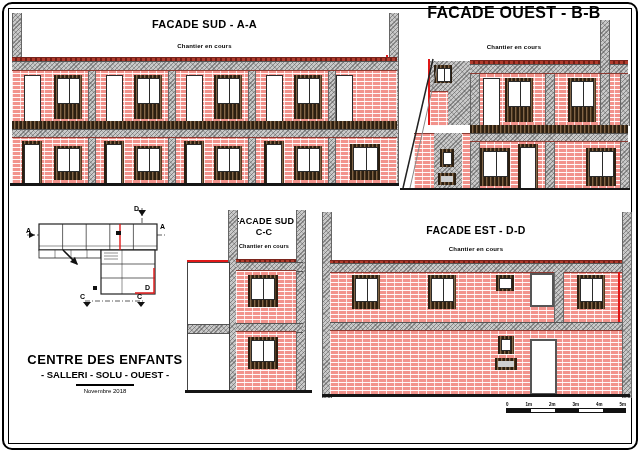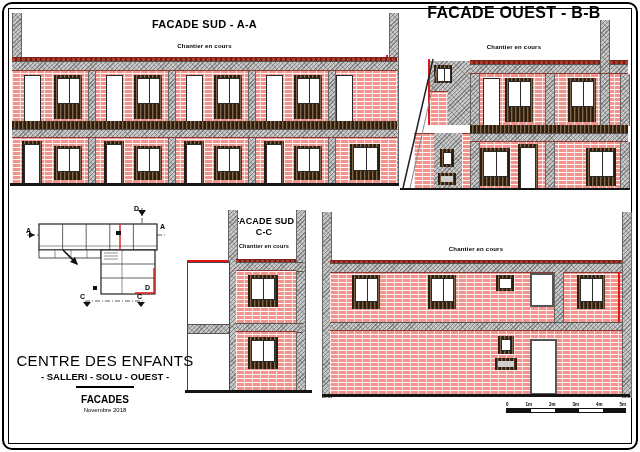--- a/index.html
+++ b/index.html
@@ -24,21 +24,21 @@
     background-image:repeating-linear-gradient(90deg,rgba(0,0,0,.45) 0 2px,rgba(255,220,180,.28) 2px 3px,rgba(0,0,0,0) 3px 4px);}
   .roofline{background:repeating-linear-gradient(90deg,#b03a2c 0 3px,#701e14 3px 5px);border-top:1px solid #7a241c;}
   .door{background:#fff;border:1px solid #2a2a2a;}
   .win2{background:#fff;border:1px solid #2a2a2a;position:absolute;}
   .win2::after{content:"";position:absolute;top:0;bottom:0;left:50%;width:1px;background:#2a2a2a;}
   .win1{background:#fff;border:1px solid #2a2a2a;position:absolute;}
   .ground{background:#151515;}
   .redline{background:#e01818;}
   .bay{background:#fff;border:1px solid #444;}
   .tb{position:absolute;text-align:center;}
-  .tb .proj{font-size:15px;font-weight:normal;letter-spacing:.4px;}
+  .tb .proj{font-size:13px;font-weight:bold;letter-spacing:.4px;}
   .tb .loc{font-size:9.5px;font-weight:bold;margin-top:2px;}
   .tb .rule{width:58px;height:2px;background:#000;margin:4px auto 0;}
   .tb .sheet{font-size:10px;font-weight:bold;margin-top:6px;}
   .tb .date{font-size:6px;margin-top:2px;}
   .phase{position:absolute;font-size:10.5px;font-weight:bold;font-style:italic;color:#e01818;white-space:nowrap;}
   .sb-l{display:flex;justify-content:space-between;font-size:4.5px;font-weight:bold;}
   .sb-bar{height:3px;border:1px solid #111;margin-top:1px;
     background:repeating-linear-gradient(90deg,#111 0 24px,#fff 24px 48px);}
 </style>
 </head>
@@ -237,20 +237,21 @@
     </div>
     <div class="ab conc slab" style="left:51px;width:67px;top:68px;height:8px"></div>
     <div class="ab brick" style="left:51px;width:60px;top:76px;height:59px">
       <div class="ab dark" style="left:12px;top:5px;width:30px;height:32px">
           <div class="win2" style="left:3px;top:3px;width:22px;height:20px"></div>
         </div>
     </div>
     <div class="ab ground" style="left:0;right:0;top:135px;height:3px"></div>
   </div>
 
+  <div class="t" style="left:330px;top:224px;width:292px;font-size:10.5px">FACADE EST - D-D</div>
   <div class="s" style="left:330px;top:246px;width:292px">Chantier en cours</div>
 
   <div class="ab" style="left:322px;top:258px;width:308px;height:140px">
     <div class="ab conc colm" style="left:0;top:-46px;width:8px;height:186px"></div>
     <div class="ab conc colm" style="left:300px;top:-46px;width:8px;height:186px"></div>
     <div class="ab roofline" style="left:8px;right:8px;top:2px;height:3px"></div>
     <div class="ab conc slab" style="left:8px;right:8px;top:5px;height:9px"></div>
     <div class="ab brick" style="left:8px;right:8px;top:14px;height:50px">
       <div class="ab dark" style="left:22px;width:28px;top:2px;height:34px">
           <div class="win2" style="left:3px;top:3px;width:21px;height:22px"></div>
@@ -278,21 +279,20 @@
         </div>
       <div class="ab door" style="left:200px;width:23px;top:8px;bottom:0;border-width:2px;border-color:#555"></div>
     </div>
     <div class="ab ground" style="left:0;right:0;top:136px;height:3px"></div>
   </div>
 
   <div class="tb" style="left:15px;top:352px;width:180px">
     <div class="proj">CENTRE DES ENFANTS</div>
     <div class="loc">- SALLERI - SOLU - OUEST -</div>
     <div class="rule"></div>
-    <div class="sheet">FACADES</div>
     <div class="date">Novembre 2018</div>
   </div>
 
   <div class="ab" style="left:506px;top:402px;width:120px">
     <div class="sb-l">
       <span>0</span>
       <span>1m</span>
       <span>2m</span>
       <span>3m</span>
       <span>4m</span>

